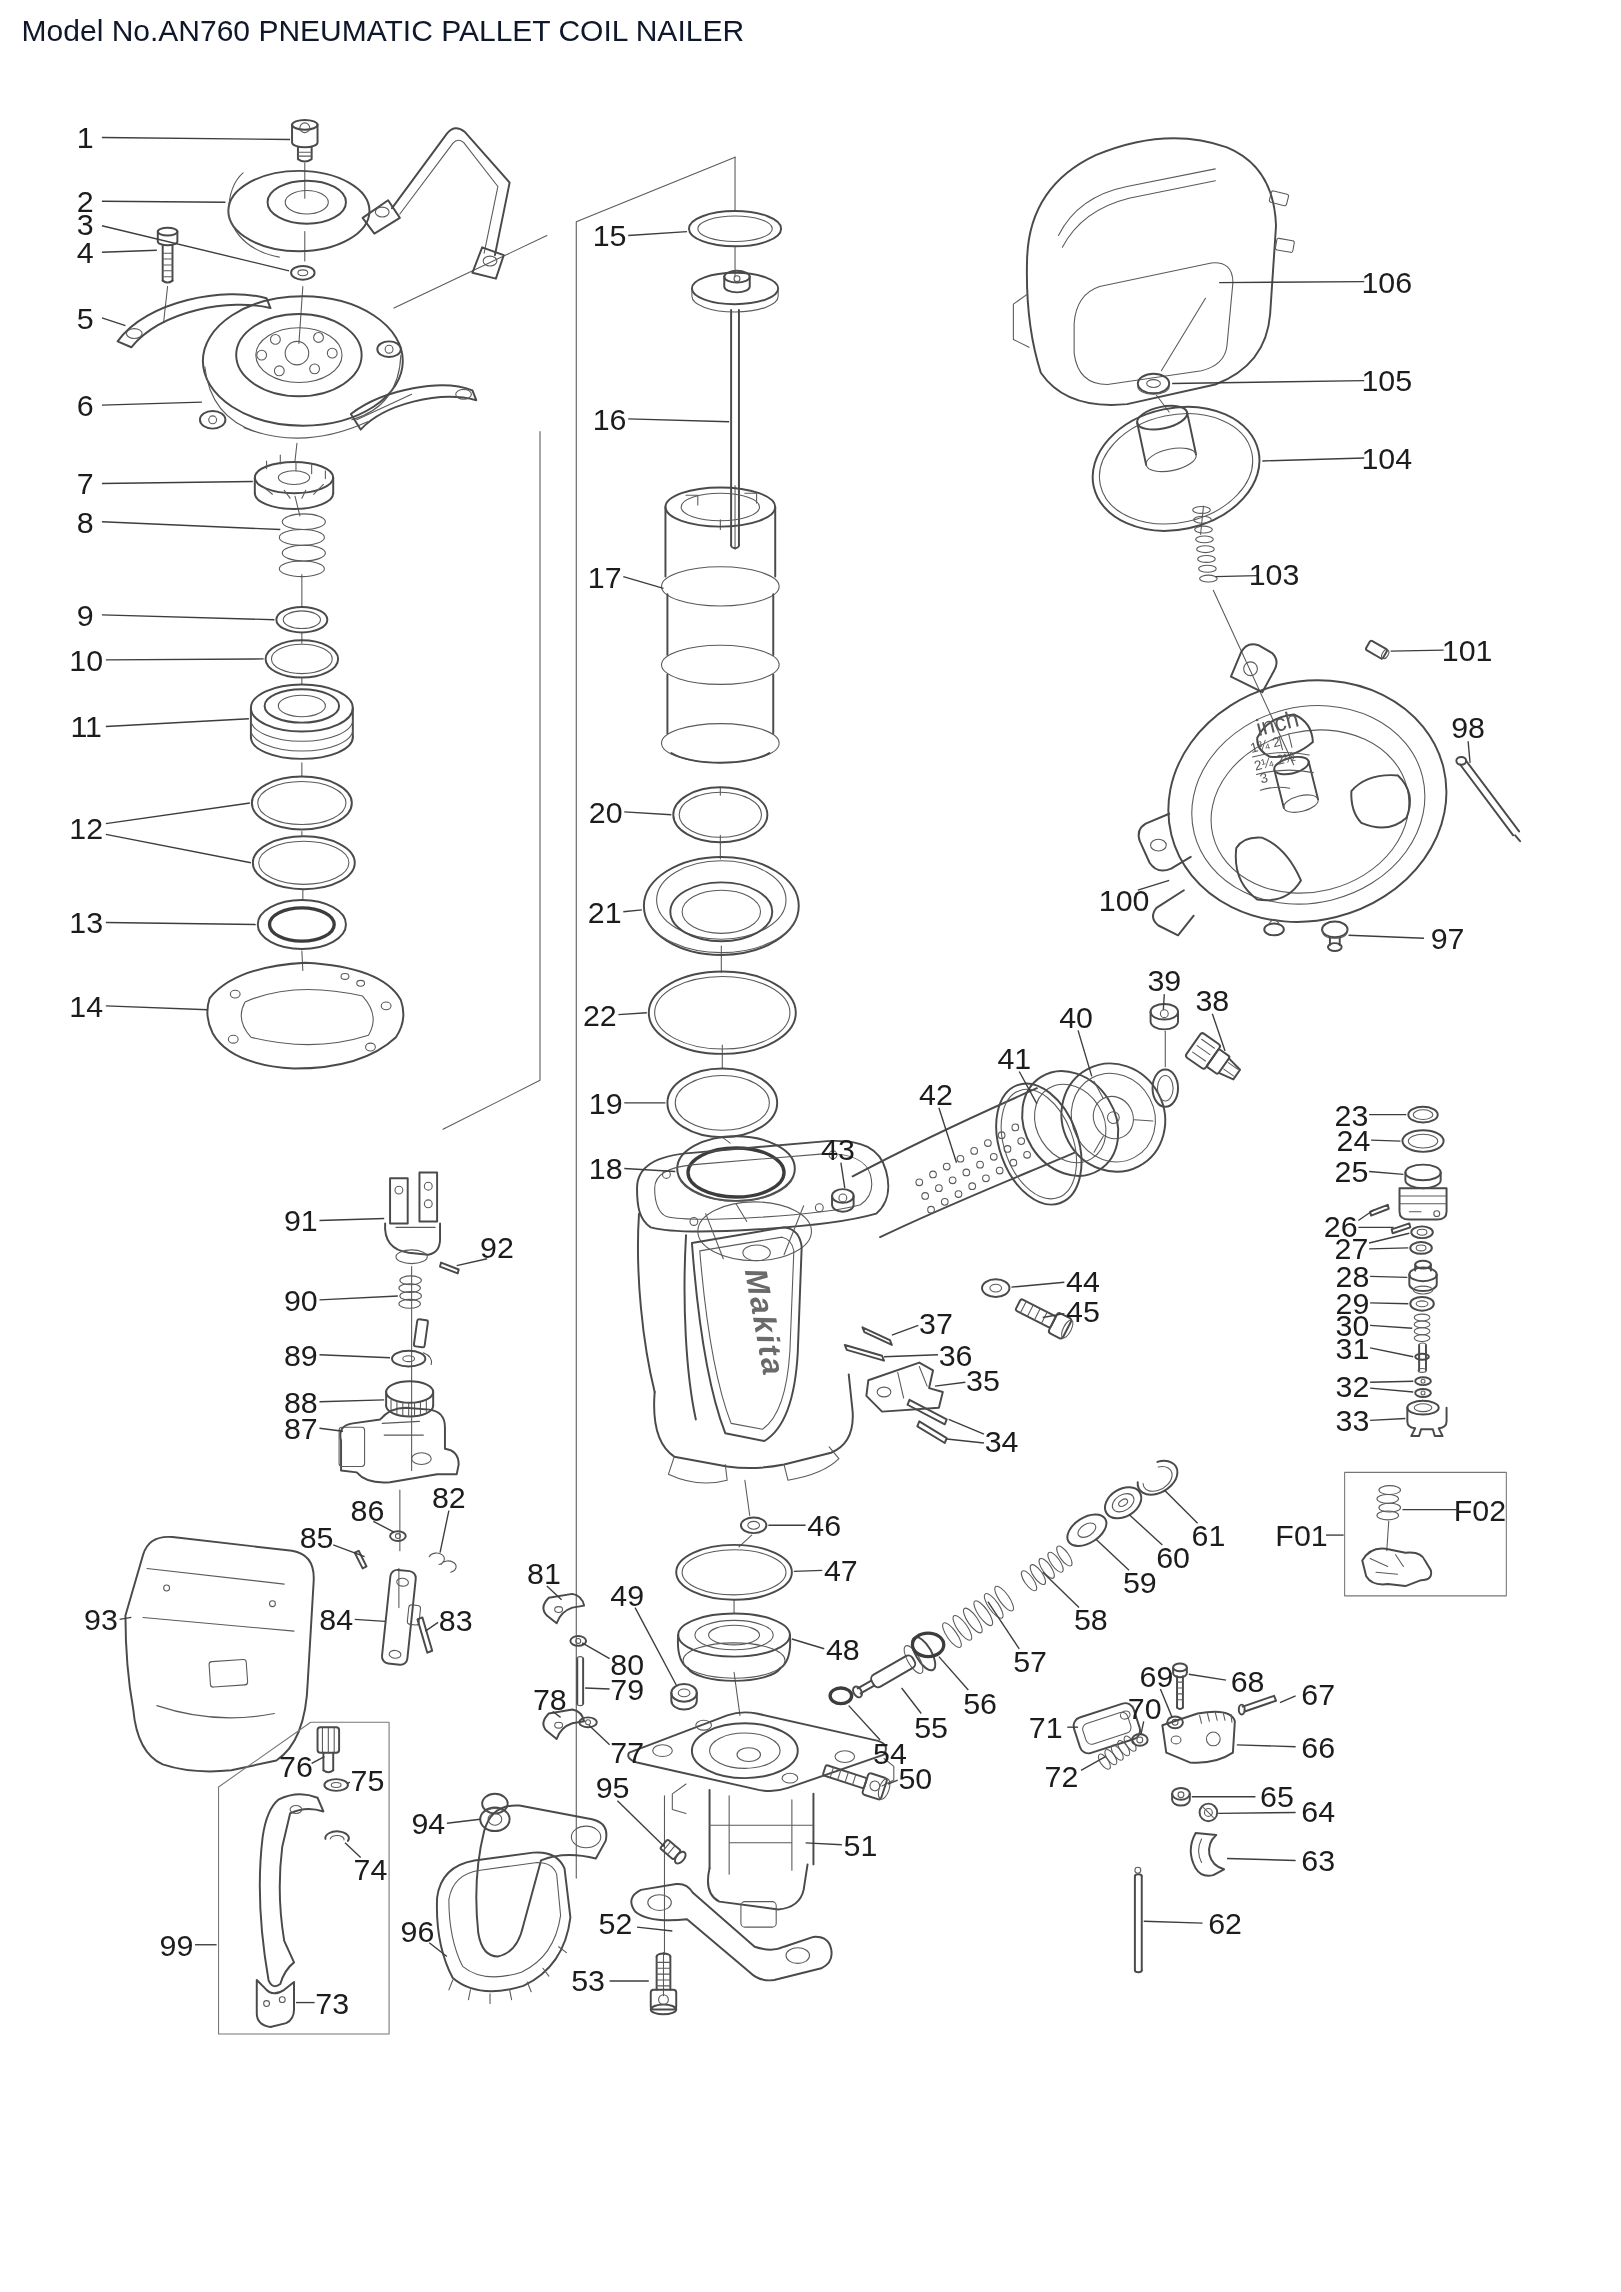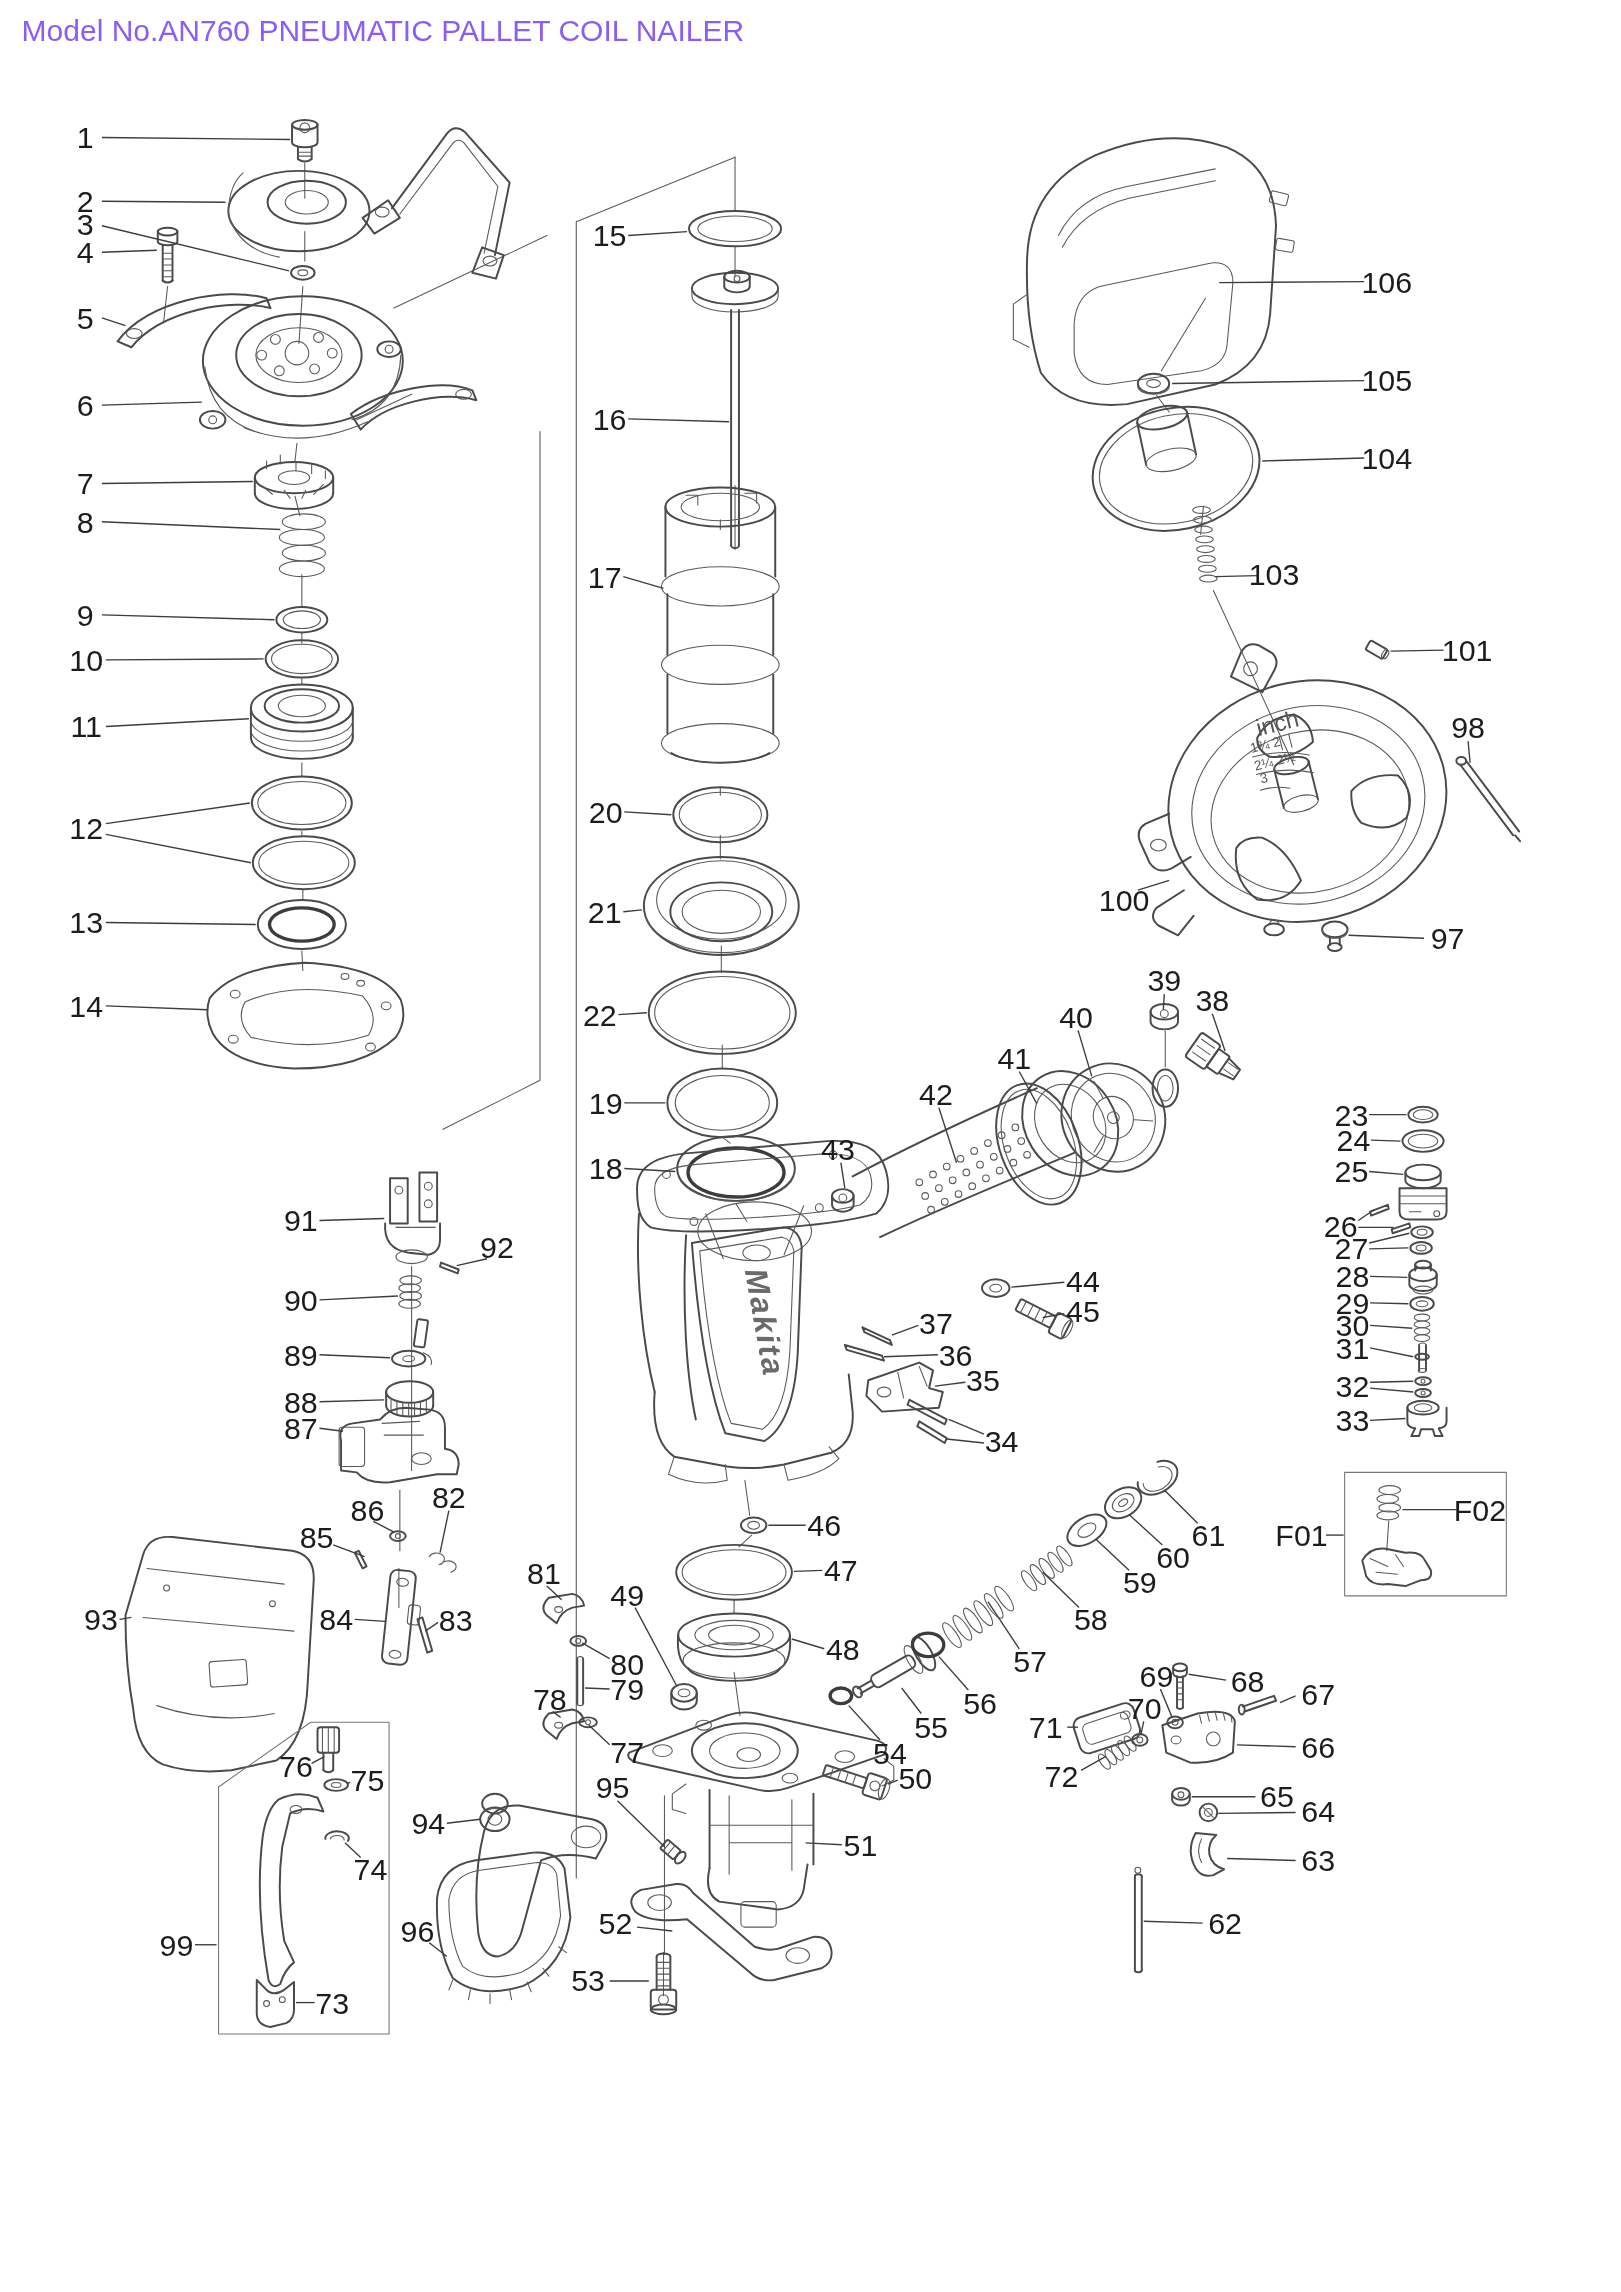--- a/index.html
+++ b/index.html
@@ -1,18 +1,18 @@
 <!DOCTYPE html>
 <html><head>
 <meta charset="utf-8">
 <style>
   html,body{margin:0;padding:0;background:#e8e8e8;}
   .page{position:relative;width:1621px;height:2293px;background:#ffffff;
         font-family:"Liberation Sans",sans-serif;overflow:hidden;}
-  .title{position:absolute;left:21.6px;top:13.7px;font-size:30px;color:#8b5cf6;
+  .title{position:absolute;left:21.6px;top:13.7px;font-size:30px;color:#0f172a;
          letter-spacing:0px;font-weight:500;}
   svg{position:absolute;left:0;top:0;}
   .ln{fill:none;stroke:#4a4a4a;stroke-width:2;stroke-linecap:round;stroke-linejoin:round;}
   .tn{fill:none;stroke:#5a5a5a;stroke-width:1.1;stroke-linecap:round;stroke-linejoin:round;}
   .tk{fill:none;stroke:#3c3c3c;stroke-width:3.4;stroke-linecap:round;stroke-linejoin:round;}
   .lead{fill:none;stroke:#3d3d3d;stroke-width:1.4;}
   .plbl{fill:#1c1c1c;font-family:"Liberation Sans",sans-serif;font-size:31px;}
   .dtext{fill:#565656;font-family:"Liberation Sans",sans-serif;}
   .brand{fill:#6a6a6a;font-weight:bold;font-style:italic;letter-spacing:2px;}
 </style>

